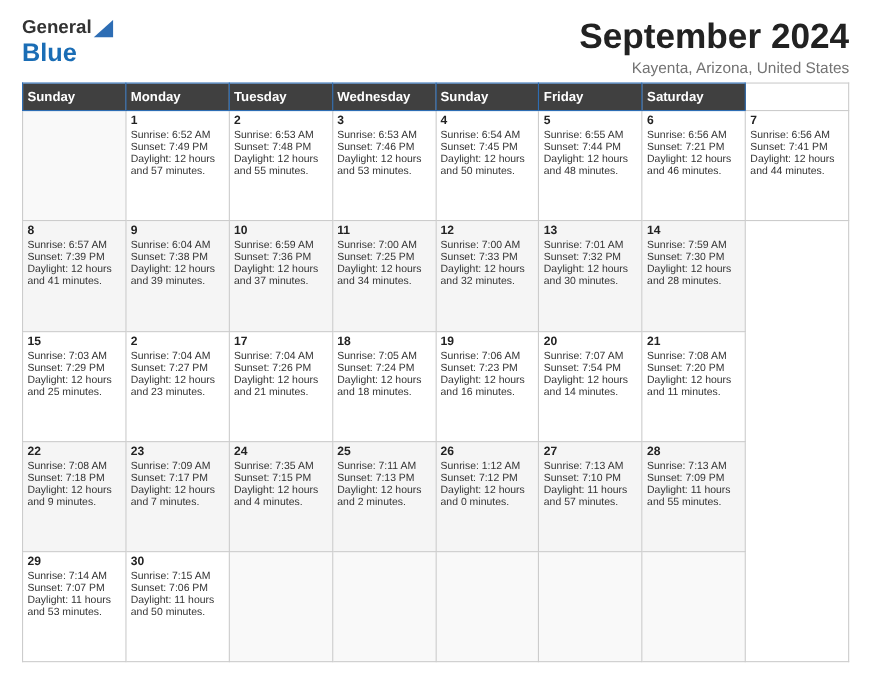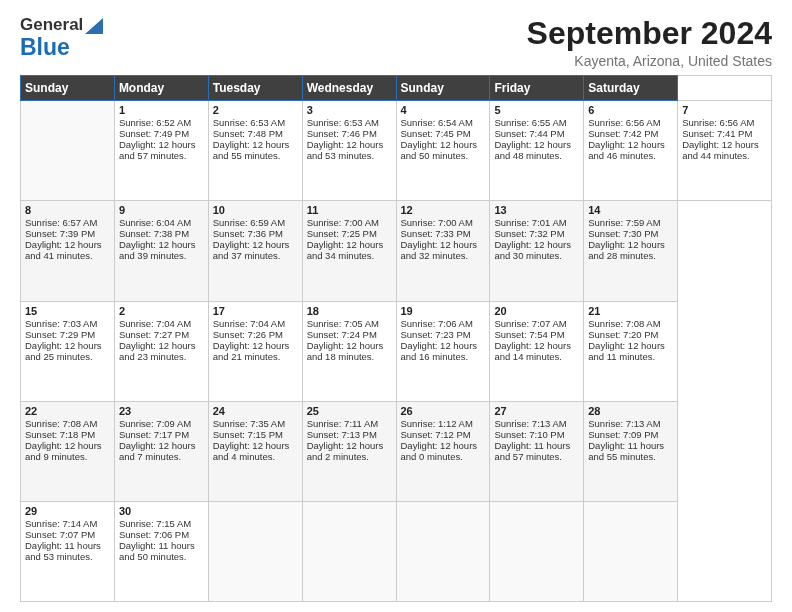--- a/index.html
+++ b/index.html
@@ -125,21 +125,21 @@
       </tr>
     </thead>
     <tbody id="calendar-body">
     <tr>
           <td class="empty-cell"></td>
           <td><span class="day-num">1</span><span>Sunrise: 6:52 AM</span><br><span>Sunset: 7:49 PM</span><br><span>Daylight: 12 hours and 57 minutes.</span></td>
           <td><span class="day-num">2</span><span>Sunrise: 6:53 AM</span><br><span>Sunset: 7:48 PM</span><br><span>Daylight: 12 hours and 55 minutes.</span></td>
           <td><span class="day-num">3</span><span>Sunrise: 6:53 AM</span><br><span>Sunset: 7:46 PM</span><br><span>Daylight: 12 hours and 53 minutes.</span></td>
           <td><span class="day-num">4</span><span>Sunrise: 6:54 AM</span><br><span>Sunset: 7:45 PM</span><br><span>Daylight: 12 hours and 50 minutes.</span></td>
           <td><span class="day-num">5</span><span>Sunrise: 6:55 AM</span><br><span>Sunset: 7:44 PM</span><br><span>Daylight: 12 hours and 48 minutes.</span></td>
-          <td><span class="day-num">6</span><span>Sunrise: 6:56 AM</span><br><span>Sunset: 7:42 PM</span><br><span>Daylight: 12 hours and 46 minutes.</span></td>
+          <td><span class="day-num">6</span><span>Sunrise: 6:56 AM</span><br><span>Sunset: 7:21 PM</span><br><span>Daylight: 12 hours and 46 minutes.</span></td>
           <td><span class="day-num">7</span><span>Sunrise: 6:56 AM</span><br><span>Sunset: 7:41 PM</span><br><span>Daylight: 12 hours and 44 minutes.</span></td>
         </tr>
         <tr>
           <td><span class="day-num">8</span><span>Sunrise: 6:57 AM</span><br><span>Sunset: 7:39 PM</span><br><span>Daylight: 12 hours and 41 minutes.</span></td>
           <td><span class="day-num">9</span><span>Sunrise: 6:04 AM</span><br><span>Sunset: 7:38 PM</span><br><span>Daylight: 12 hours and 39 minutes.</span></td>
           <td><span class="day-num">10</span><span>Sunrise: 6:59 AM</span><br><span>Sunset: 7:36 PM</span><br><span>Daylight: 12 hours and 37 minutes.</span></td>
           <td><span class="day-num">11</span><span>Sunrise: 7:00 AM</span><br><span>Sunset: 7:25 PM</span><br><span>Daylight: 12 hours and 34 minutes.</span></td>
           <td><span class="day-num">12</span><span>Sunrise: 7:00 AM</span><br><span>Sunset: 7:33 PM</span><br><span>Daylight: 12 hours and 32 minutes.</span></td>
           <td><span class="day-num">13</span><span>Sunrise: 7:01 AM</span><br><span>Sunset: 7:32 PM</span><br><span>Daylight: 12 hours and 30 minutes.</span></td>
           <td><span class="day-num">14</span><span>Sunrise: 7:59 AM</span><br><span>Sunset: 7:30 PM</span><br><span>Daylight: 12 hours and 28 minutes.</span></td>

